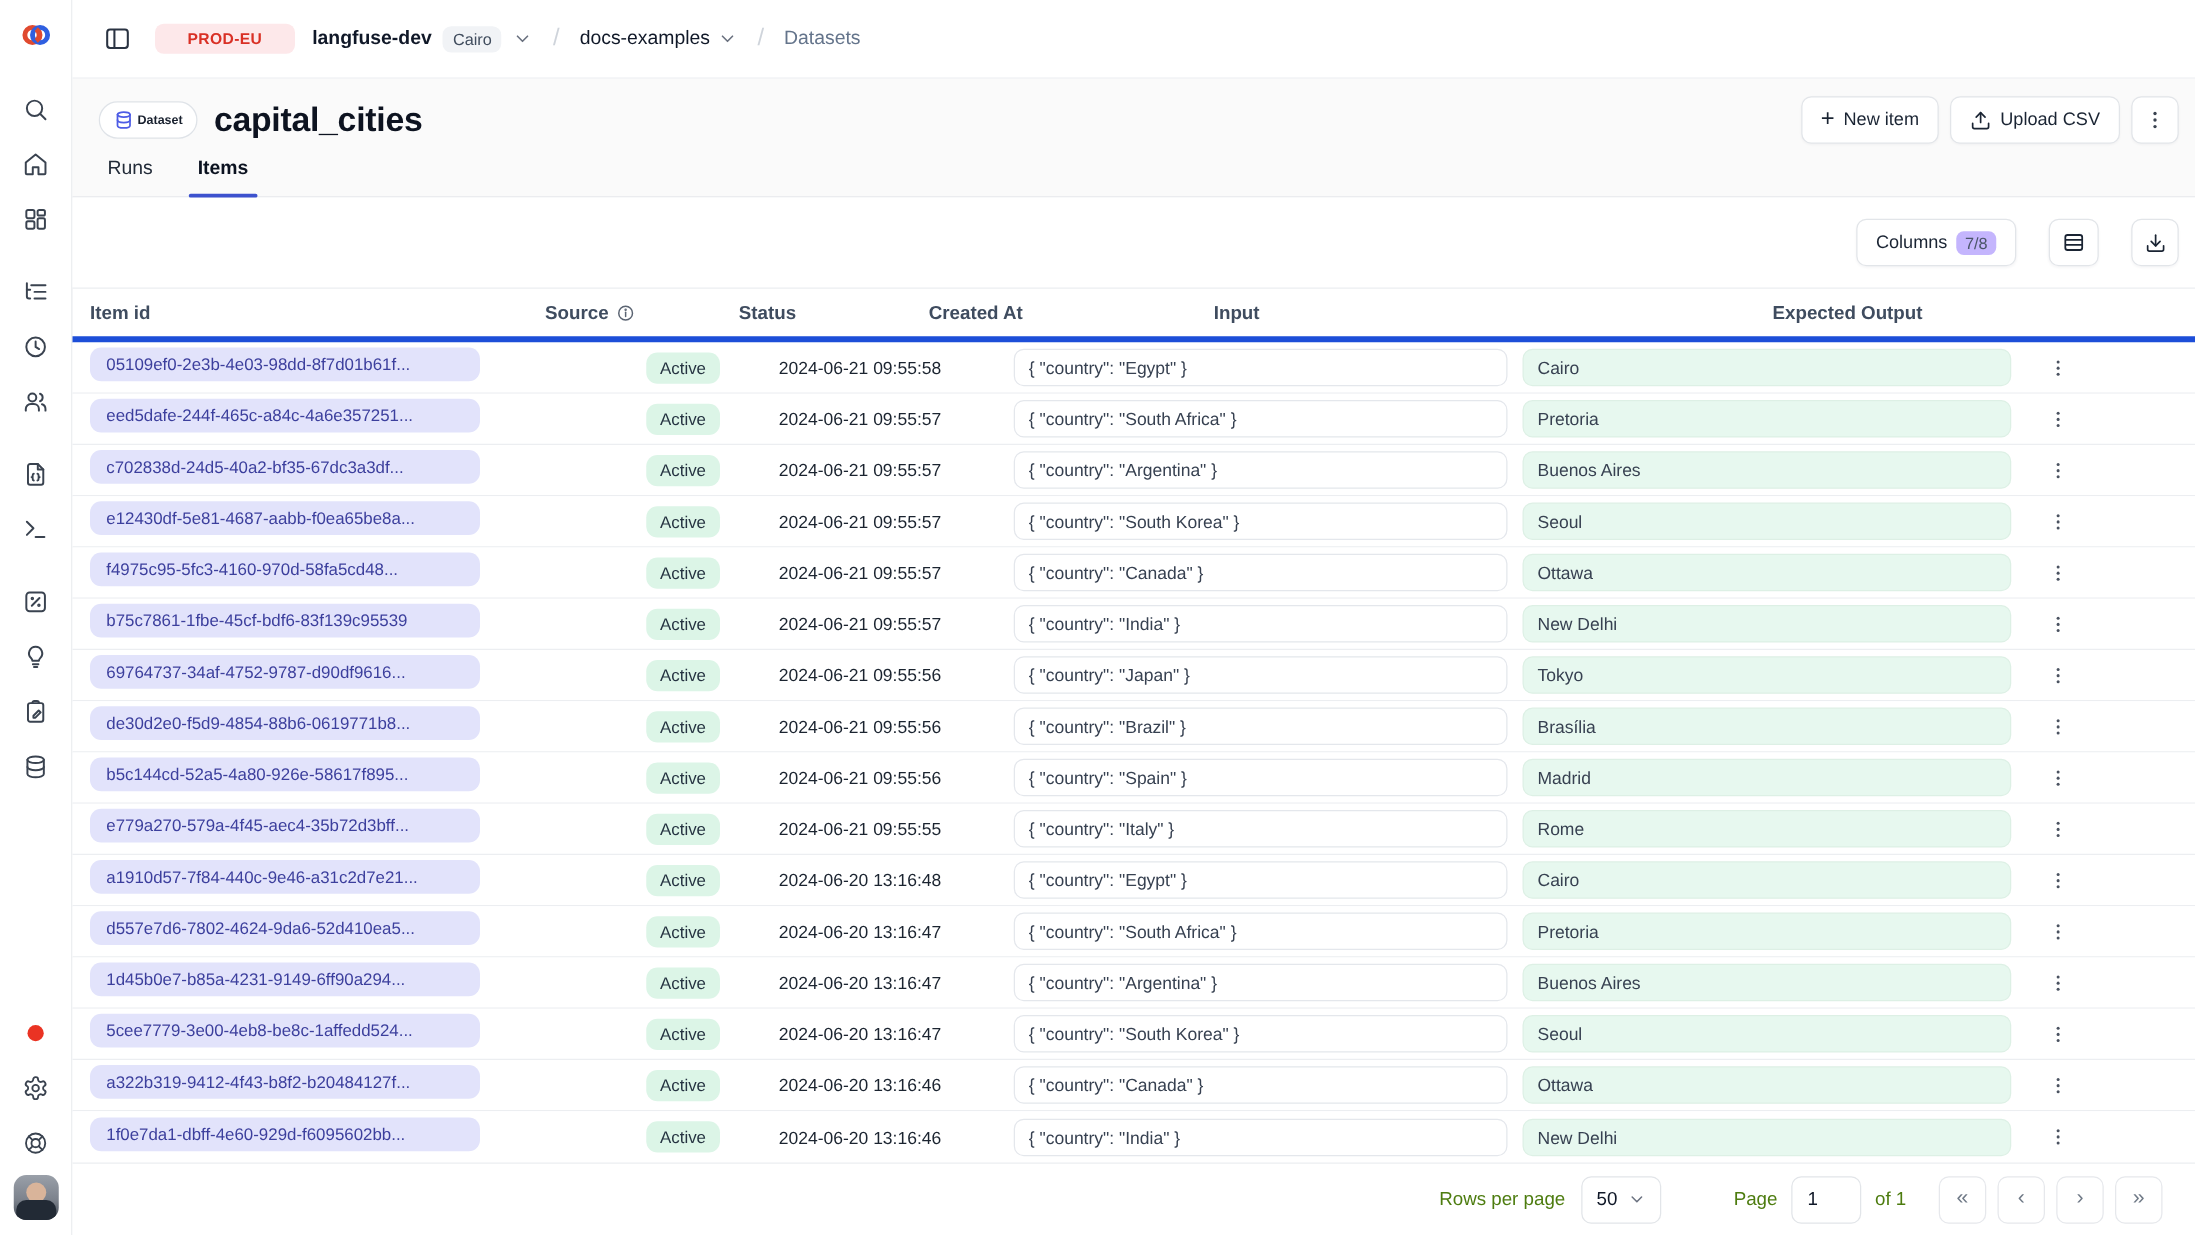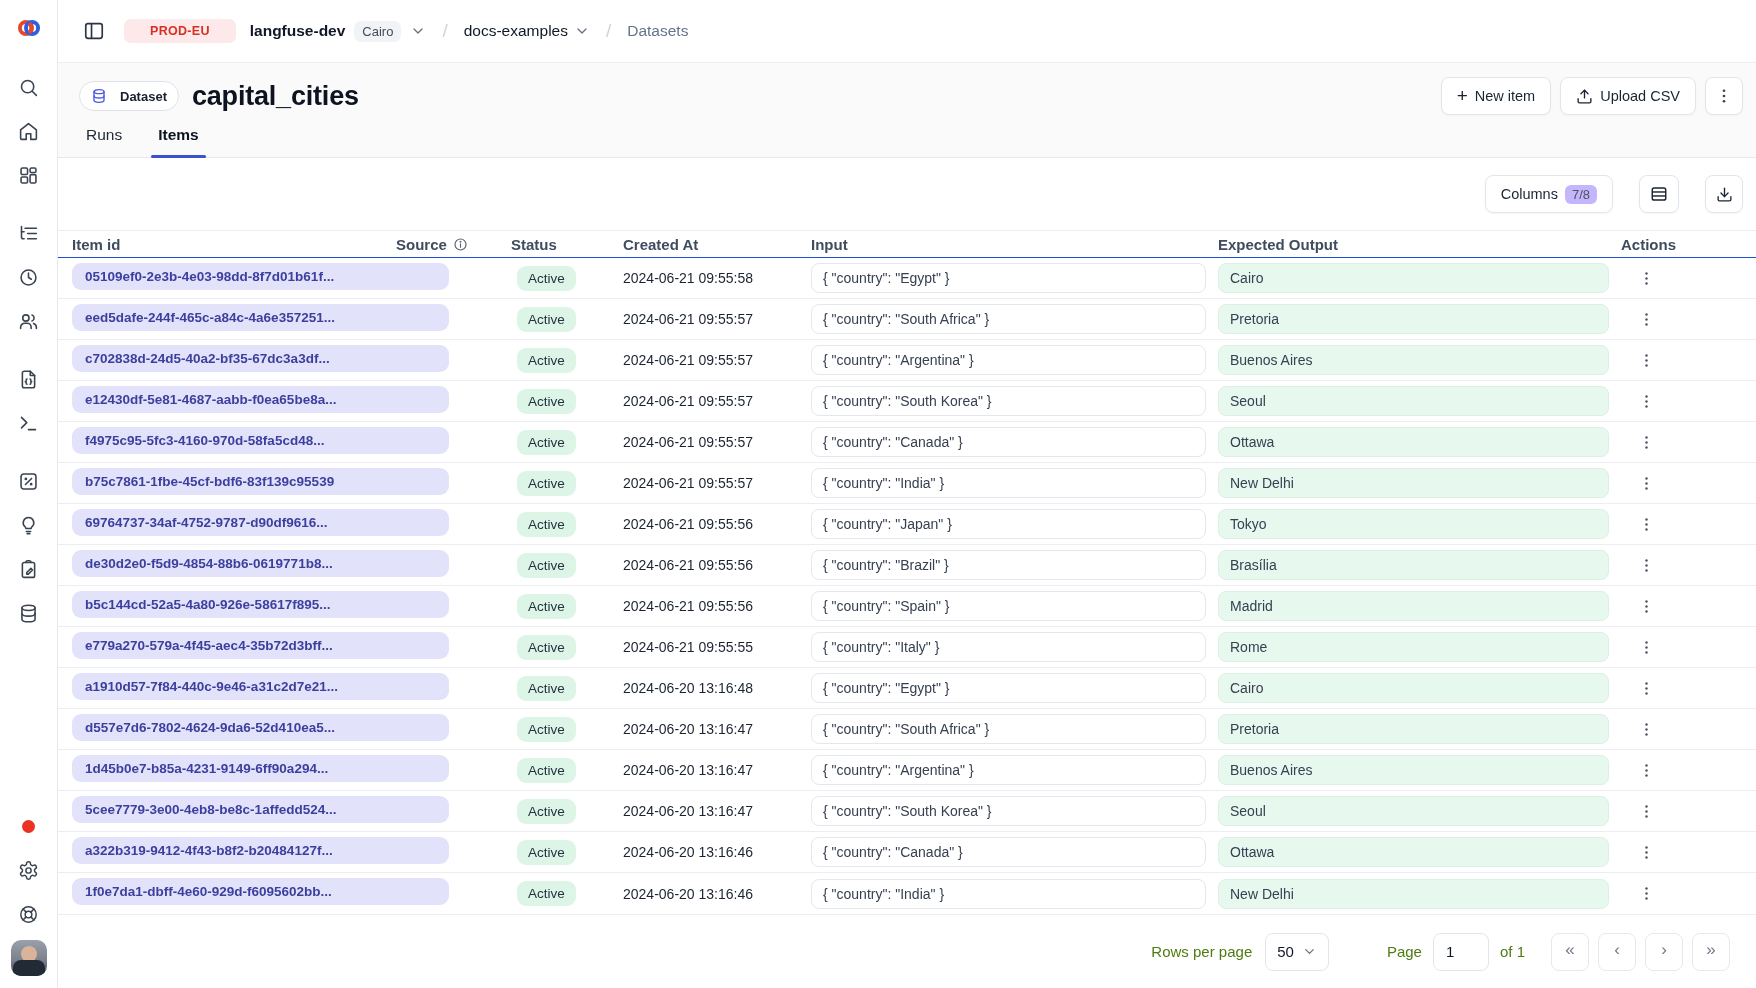--- a/index.html
+++ b/index.html
@@ -36,22 +36,22 @@
   .org-name { font-size:15.5px; font-weight:600; color:#101828; }
   .org-type { background:#f1f3f6; color:#414d5e; font-size:13px; font-weight:500; padding:3px 8px; border-radius:7px; }
   .crumb-sep { color:#cfd4db; font-size:19px; font-weight:300; padding:0 2px; }
   .project { display:flex; align-items:center; gap:6px; cursor:pointer; font-size:15.5px; font-weight:500; color:#101828; }
   .crumb-current { color:#64748b; font-size:15.5px; }
 
   
   .band { background:#fafafa; border-bottom:1px solid #e6e8eb; height:95px; padding:0 13px 0 21px;
     display:flex; flex-direction:column; flex-shrink:0; }
   .band-top { display:flex; align-items:center; margin-top:14px; }
-  .entity-pill { display:inline-flex; align-items:center; gap:13px; height:30px; padding:0 11px;
-    border:1px solid #dfe3e8; background:#fff; border-radius:15px; font-size:13px; font-weight:700; color:#18202e; }
+  .entity-pill { display:inline-flex; align-items:center; gap:3px; height:30px; padding:0 11px;
+    border:1px solid #dfe3e8; background:#fff; border-radius:15px; font-size:10px; font-weight:700; color:#18202e; }
   .page-title { font-size:27px; font-weight:700; color:#0d1320; margin-left:13px; letter-spacing:-.2px; }
   .band-actions { margin-left:auto; display:flex; gap:9px; }
   .btn { display:inline-flex; align-items:center; gap:7px; height:38px; padding:0 15px; background:#fff;
     border:1px solid #e2e5e9; border-radius:8px; font-size:14.5px; font-weight:500; color:#1a2433; cursor:pointer;
     box-shadow:0 1px 2px rgba(16,24,40,.04); font-family:inherit; }
   .btn.square { width:38px; padding:0; justify-content:center; }
   .plus-glyph { font-size:19px; font-weight:400; color:#1a2433; line-height:1; margin-top:-2px; }
   .tabs { margin-top:auto; display:flex; gap:22px; padding-left:0; }
   .tab { position:relative; border:none; background:none; cursor:pointer; font-family:inherit;
     font-size:15.5px; padding:0 7px 13px 7px; color:#222b38; font-weight:400; }
@@ -59,29 +59,29 @@
   .tab.active::after { content:""; position:absolute; left:0; right:0; bottom:-1px; height:3px; background:#3d52ce; border-radius:2px; }
 
   
   .toolbar { height:72px; display:flex; align-items:center; justify-content:flex-end; gap:26px;
     padding-right:13px; background:#fff; flex-shrink:0; }
   .count-badge { background:#c4b5fd; color:#4a5568; border-radius:6px; font-size:13px; font-weight:500; padding:2px 7px; }
 
   
   .thead, .trow { display:grid; grid-template-columns:318px 115px 110px 190px 407px 403px 1fr;
     align-items:center; padding-left:14px; padding-right:26px; }
-  .thead { height:28px; border-top:1px solid #eceef1; border-bottom:1px solid #1d4ed8; flex-shrink:0; }
+  .thead { height:44px; border-top:1px solid #eceef1; border-bottom:5px solid #1d4ed8; flex-shrink:0;gap:40px; }
   .th { font-size:15px; font-weight:700; color:#3f4c5f; padding-left:6px; display:flex; align-items:center; gap:6px; }
   .th:first-child { padding-left:0; }
   .tbody { flex-shrink:0; }
   .trow { height:41px; border-bottom:1px solid #eceef1; background:#fff; }
   .trow:last-child { border-bottom:none; }
   .cell { padding-left:6px; min-width:0; }
   .cell:first-child { padding-left:0; }
-  .id-pill { display:inline-block; width:377px; background:#e2e3fb; color:#3c3f9d; font-size:13.5px; font-weight:700;
+  .id-pill { display:inline-block; width:312px; background:#e2e3fb; color:#3c3f9d; font-size:13.5px; font-weight:400;
     padding:6px 13px; border-radius:9px; white-space:nowrap; overflow:hidden; cursor:pointer; }
   .status-badge { display:inline-block; margin-left:6px; background:#dcf5e7; color:#253341; font-size:13.5px;
     font-weight:500; padding:5px 11px; border-radius:9px; }
   .created { font-size:14px; color:#1b2430; padding-left:8px; }
   .input-box, .expected-box { height:30px; line-height:28px; border-radius:8px; font-size:14px; color:#374151;
     padding:0 11px; margin-right:6px; white-space:nowrap; overflow:hidden; cursor:pointer; }
   .input-box { background:#fff; border:1px solid #e4e7ec; }
   .expected-box { background:#e7f8ef; border:1px solid #ddf0e5; }
   .actions-cell { padding-left:16px; }
   .kebab-sm { border:none; background:transparent; cursor:pointer; width:30px; height:30px; border-radius:7px;

